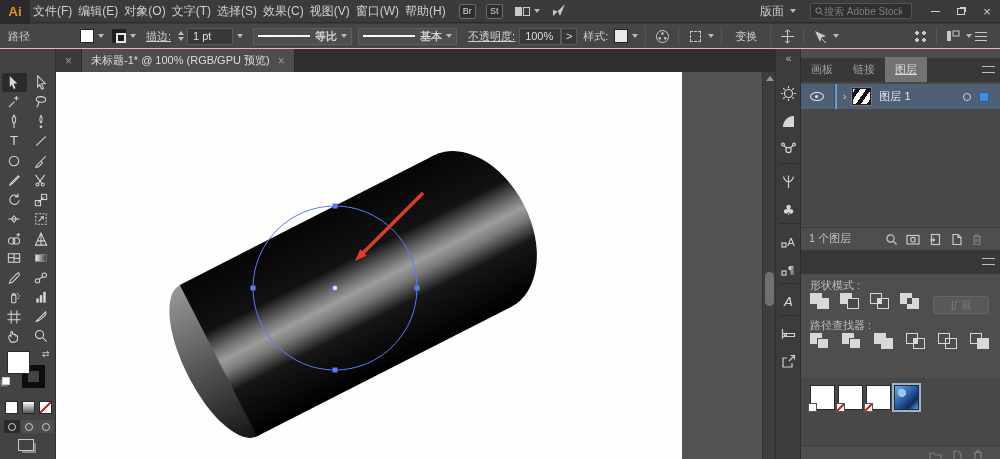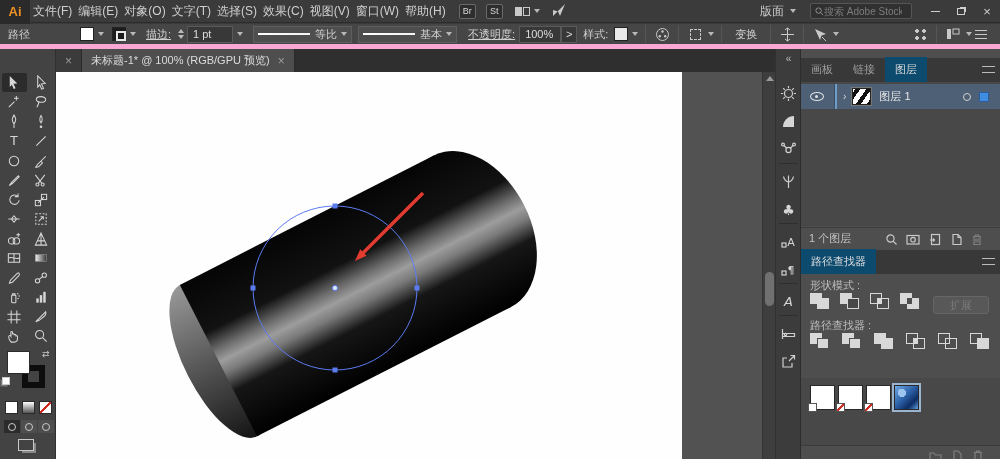--- a/index.html
+++ b/index.html
@@ -26,35 +26,35 @@
   .searchbox { width:102px; height:16px; background:#303030; border:1px solid #555; border-radius:2px;
     display:flex; align-items:center; padding:0 4px; margin:0 10px 0 14px; }
   .searchbox input { background:none; border:none; outline:none; color:#8a8a8a; font-size:10px; width:78px;
     font-family:"Liberation Sans",sans-serif; }
   .searchbox input::placeholder { color:#7d7d7d; }
   .winbtn { width:26px; height:23px; display:flex; align-items:center; justify-content:center; color:#cfcfcf; font-size:13px; }
   .min-glyph { width:9px; height:1px; background:#cfcfcf; display:block; }
   .restore-glyph { width:8px; height:7px; border:1px solid #cfcfcf; display:block; box-shadow:2px -2px 0 -1px #cfcfcf; }
 
   
-  .optionsbar { left:0; top:24px; width:1000px; height:25px; background:#464646; border-bottom:5px solid #f9a8d4;
+  .optionsbar { left:0; top:24px; width:1000px; height:25px; background:#464646; border-bottom:1px solid #f9a8d4;
     display:flex; align-items:center; color:#cfcfcf; font-size:11px; }
   .ob-label { margin:0 6px; white-space:nowrap; }
   .ob-link { text-decoration:underline; margin:0 4px; white-space:nowrap; }
   .swatch { width:14px; height:14px; background:#fff; border:1px solid #222; display:inline-block; }
   .swatch.stroke-sw { background:#1c1c1c; position:relative; }
   .swatch.stroke-sw::after { content:""; position:absolute; left:3px; top:3px; width:6px; height:6px; border:2px solid #e8e8e8; }
   .stepper { display:inline-flex; flex-direction:column; margin:0 3px; }
   .stepper b { width:0; height:0; border-left:3px solid transparent; border-right:3px solid transparent; }
   .stepper b.up { border-bottom:4px solid #bbb; margin-bottom:2px; }
   .stepper b.dn { border-top:4px solid #bbb; }
   .field { background:#383838; border:1px solid #5a5a5a; height:17px; display:inline-flex;
     align-items:center; padding:0 5px; color:#ddd; }
   .dd { background:#4e4e4e; border:1px solid #5e5e5e; height:17px; display:inline-flex; align-items:center;
-    padding:0 4px; margin:0 3px; }
+    padding:0 4px; margin:0 3px;font-weight:bold; }
   .line-preview { width:52px; height:2px; background:linear-gradient(90deg,#fff,#f4f4f4); margin-right:5px; }
   .vsep { width:1px; height:18px; background:#565656; margin:0 7px; }
   .ob-icon { display:inline-flex; align-items:center; justify-content:center; width:18px; height:18px; }
   .dots4 { width:11px; height:11px; background:
       radial-gradient(circle 2px at 2px 2px,#c9c9c9 98%,transparent),
       radial-gradient(circle 2px at 9px 2px,#c9c9c9 98%,transparent),
       radial-gradient(circle 2px at 2px 9px,#c9c9c9 98%,transparent),
       radial-gradient(circle 2px at 9px 9px,#c9c9c9 98%,transparent); }
   .hamburger { width:12px; height:9px; border-top:1.5px solid #c9c9c9; border-bottom:1.5px solid #c9c9c9; position:relative; }
   .hamburger::after{ content:""; position:absolute; left:0; top:3px; width:12px; height:1.5px; background:#c9c9c9; }
@@ -100,21 +100,21 @@
   .dock { left:775px; top:49px; width:25px; height:410px; background:#3c3c3c; border-left:1px solid #313131; }
   .dock-ic { position:absolute; left:0; width:25px; height:24px; display:flex; align-items:center; justify-content:center; }
   .dock svg { stroke:#cfcfcf; fill:none; stroke-width:1.2; }
   .dock-sep { position:absolute; left:3px; width:19px; height:1px; background:#2e2e2e; }
   .collapse { position:absolute; left:0; top:4px; width:25px; text-align:center; color:#bbb; font-size:10px; }
 
   
   .panels { left:800px; top:49px; width:200px; height:410px; background:#4e4e4e; border-left:1px solid #2d2d2d; font-size:11px; color:#c9c9c9; }
   .tabstrip { position:absolute; left:0; width:200px; height:24px; background:#383838; display:flex; align-items:flex-end; }
   .ptab { padding:5px 10px 5px; color:#9f9f9f; }
-  .ptab.active { background:#0c4a6e; color:#dcdcdc; }
+  .ptab.active { background:#737373; color:#dcdcdc;text-decoration:underline; }
   .pmenu { position:absolute; right:6px; top:8px; width:13px; height:7px; border-top:1.5px solid #bbb; border-bottom:1.5px solid #bbb; }
   .pcontent { position:absolute; left:0; width:200px; background:#484848; }
   .layer-row { position:absolute; left:0; top:2px; width:200px; height:25px; background:#4d6076; display:flex; align-items:center; }
   .eye { width:14px; height:9px; border:1.2px solid #e2e2e2; border-radius:50%; position:relative; margin-left:9px; }
   .eye::after { content:""; position:absolute; left:4px; top:1.5px; width:3px; height:3px; background:#e2e2e2; border-radius:50%; }
   .lr-div { width:1px; height:25px; background:#3c4c5e; margin-left:10px; }
   .lr-acc { width:2px; height:25px; background:#6f9dc9; }
   .lr-chev { color:#d8d8d8; font-size:10px; margin:0 6px 0 6px; }
   .lthumb { width:19px; height:17px; background:repeating-linear-gradient(125deg,#fff 0 2px,#111 2px 6px,#fff 6px 9px); border:1px solid #222; outline:1px solid #777; }
   .lname { margin-left:8px; color:#e8e8e8; }
@@ -653,21 +653,20 @@
           </svg>
         </span>
       <span class="foot-ic dim" style="left:168px">
           <svg width="12" height="13" viewBox="0 0 12 13">
             <path d="M2 3.5h8M3 3.5V11.5h6V3.5M4.5 3.5V2h3v1.5M5 5.5v4M7 5.5v4"></path>
           </svg>
         </span>
     </div>
 
     <div class="tabstrip" style="top:201px">
-      <span class="ptab active">路径查找器</span>
       <span class="pmenu"></span>
     </div>
     <div class="pcontent" style="top:225px;height:78px;background:#4e4e4e">
       <span class="pf-label" style="top:4px">形状模式 :</span>
       <span class="pfic" style="left:9px;top:19px">
           <i class="back" style="background:#d8d8d8"></i>
           <i class="front"></i>
         </span>
       <span class="pfic hollow" style="left:39px;top:19px">
           <i class="back" style="background:#d8d8d8"></i>

